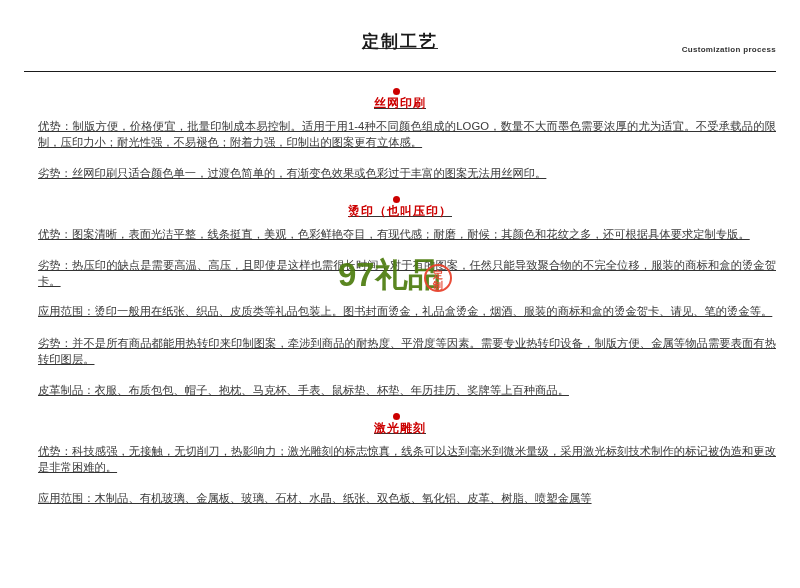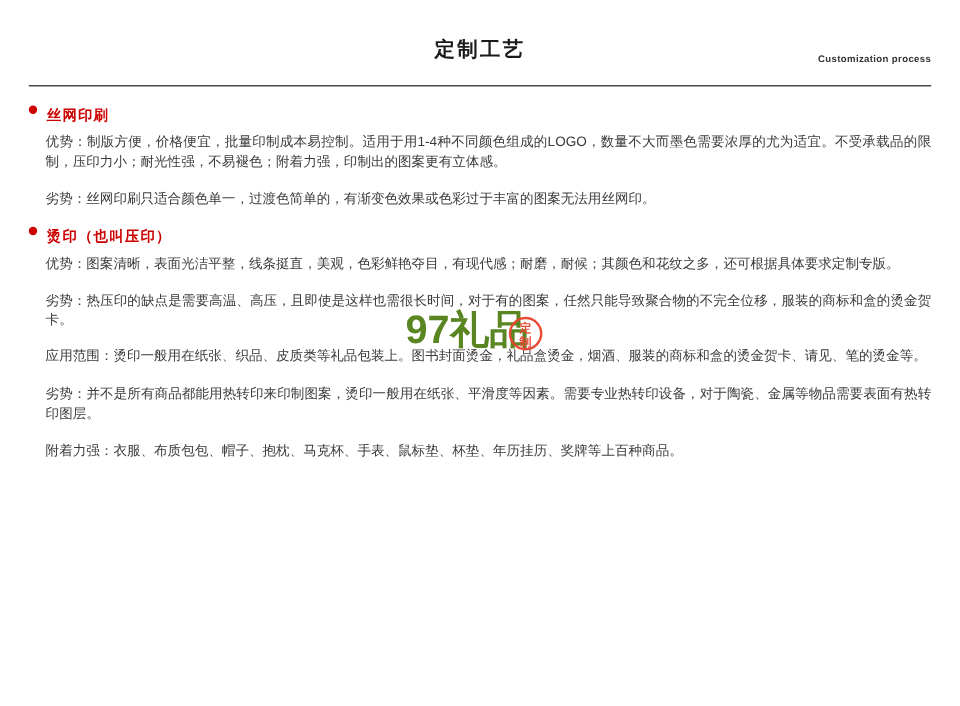--- a/index.html
+++ b/index.html
@@ -14,20 +14,21 @@
     color: #333333;
     overflow: hidden;
     position: relative;
   }
   .page {
     position: relative;
     width: 800px;
     height: 540px;
     box-sizing: border-box;
     padding: 0 24px;
+    text-decoration: underline;
   }
   .header {
     position: relative;
     height: 62px;
   }
   .main-title {
     text-align: center;
     font-size: 17px;
     font-weight: bold;
     color: #1a1a1a;
@@ -50,21 +51,23 @@
     margin: 9px 0 0 0;
   }
   .content {
     padding-top: 16px;
   }
   .section {
     margin-bottom: 15px;
   }
   .section-head {
     display: flex;
+    align-items: center;
     margin-bottom: 6px;
+    flex-direction: column;
   }
   .bullet {
     width: 7px;
     height: 7px;
     border-radius: 50%;
     background: #cc0000;
     margin-right: 8px;
     flex: 0 0 auto;
   }
   .section-title {
@@ -143,24 +146,32 @@
       <div class="section-head">
         <span class="bullet"></span>
         <span class="section-title">烫印（也叫压印）</span>
       </div>
       <p class="para">优势：图案清晰，表面光洁平整，线条挺直，美观，色彩鲜艳夺目，有现代感；耐磨，耐候；其颜色和花纹之多，还可根据具体要求定制专版。</p>
       <p class="para">劣势：热压印的缺点是需要高温、高压，且即使是这样也需很长时间，对于有的图案，任然只能导致聚合物的不完全位移，服装的商标和盒的烫金贺卡。</p>
       <p class="para">应用范围：烫印一般用在纸张、织品、皮质类等礼品包装上。图书封面烫金，礼品盒烫金，烟酒、服装的商标和盒的烫金贺卡、请见、笔的烫金等。</p>
     </div>
 
     <div class="section">
-      <p class="para">劣势：并不是所有商品都能用热转印来印制图案，烫印一般用在纸张、平滑度等因素。需要专业热转印设备，对于陶瓷、金属等物品需要表面有热转印图层。</p>
-      <p class="para">附着力强：衣服、布质包包、帽子、抱枕、马克杯、手表、鼠标垫、杯垫、年历挂历、奖牌等上百种商品。</p>
+      <p class="para">劣势：并不是所有商品都能用热转印来印制图案，牵涉到商品的耐热度、平滑度等因素。需要专业热转印设备，制版方便、金属等物品需要表面有热转印图层。</p>
+      <p class="para">皮革制品：衣服、布质包包、帽子、抱枕、马克杯、手表、鼠标垫、杯垫、年历挂历、奖牌等上百种商品。</p>
     </div>
 
+    <div class="section">
+      <div class="section-head">
+        <span class="bullet"></span>
+        <span class="section-title">激光雕刻</span>
+      </div>
+      <p class="para">优势：科技感强，无接触，无切削刀，热影响力；激光雕刻的标志惊真，线条可以达到毫米到微米量级，采用激光标刻技术制作的标记被伪造和更改是非常困难的。</p>
+      <p class="para">应用范围：木制品、有机玻璃、金属板、玻璃、石材、水晶、纸张、双色板、氧化铝、皮革、树脂、喷塑金属等</p>
+    </div>
 
   </div>
 
   <div class="watermark">
     <div class="wm-text">97礼品</div>
     <div class="wm-badge">
       <div>定</div>
       <div>制</div>
     </div>
   </div>

